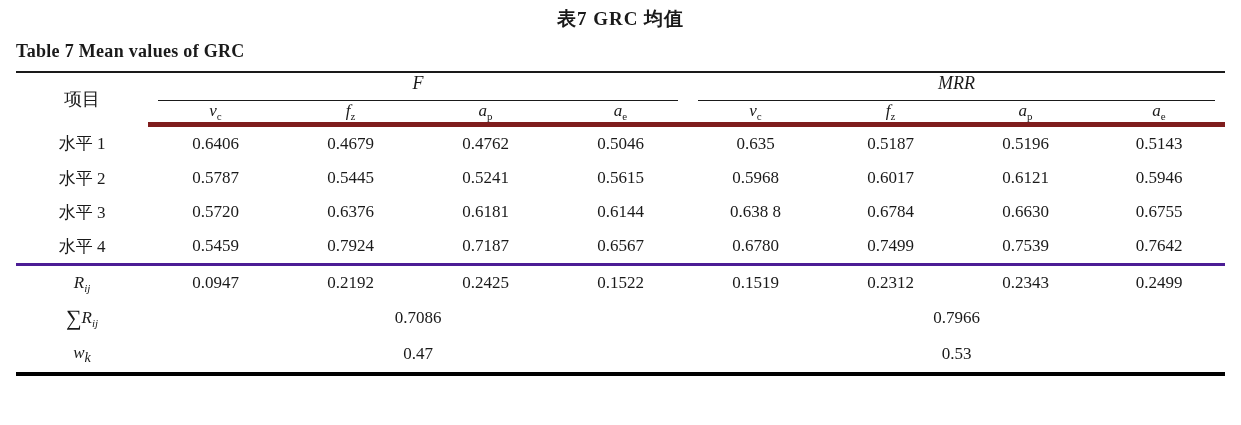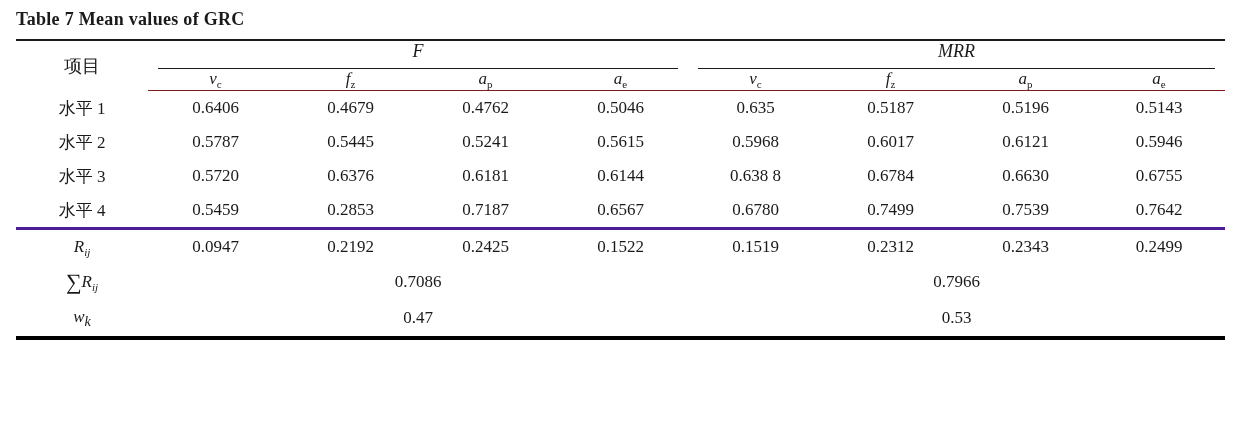--- a/index.html
+++ b/index.html
@@ -45,21 +45,21 @@
     font-size: 17px;
   }
   table.tbl td, table.tbl th {
     font-weight: normal;
     text-align: center;
     vertical-align: middle;
     padding: 0;
   }
   .rule-top td { border-top: 2px solid #1a1a1a; }
   .rule-bottom td { border-bottom: 4px solid #000000; }
-  .rule-thin td { border-bottom: 1px solid #7f1d1d; }
+  .rule-thin td { border-bottom: 5px solid #7f1d1d; }
 
   .hdr-item {
     font-size: 18px;
     line-height: 1;
   }
   .grp {
     font-style: italic;
     font-size: 18px;
     padding-bottom: 4px;
   }
@@ -96,20 +96,21 @@
     vertical-align: -2px;
   }
   .wk { font-style: italic; }
   .sep-above td { border-top: 3px solid #4c1d95; }
 </style>
 </head>
 <body>
 
 <div class="page">
 
+  <div class="title-cn">表7  GRC 均值</div>
   <div class="title-en">Table 7    Mean values of GRC</div>
 
   <table class="tbl">
     <colgroup>
       <col style="width:132px">
       <col style="width:135px">
         <col style="width:135px">
         <col style="width:135px">
         <col style="width:135px">
       <col style="width:135px">
@@ -167,21 +168,21 @@
         <td>0.6181</td>
         <td>0.6144</td>
         <td>0.638 8</td>
         <td>0.6784</td>
         <td>0.6630</td>
         <td>0.6755</td>
       </tr>
       <tr class="datarow">
         <td class="rowlabel">水平 4</td>
         <td>0.5459</td>
-        <td>0.2853</td>
+        <td>0.7924</td>
         <td>0.7187</td>
         <td>0.6567</td>
         <td>0.6780</td>
         <td>0.7499</td>
         <td>0.7539</td>
         <td>0.7642</td>
       </tr>
 
       <tr class="datarow sep-above">
         <td class="rij"><span>R</span><sub>ij</sub></td>

